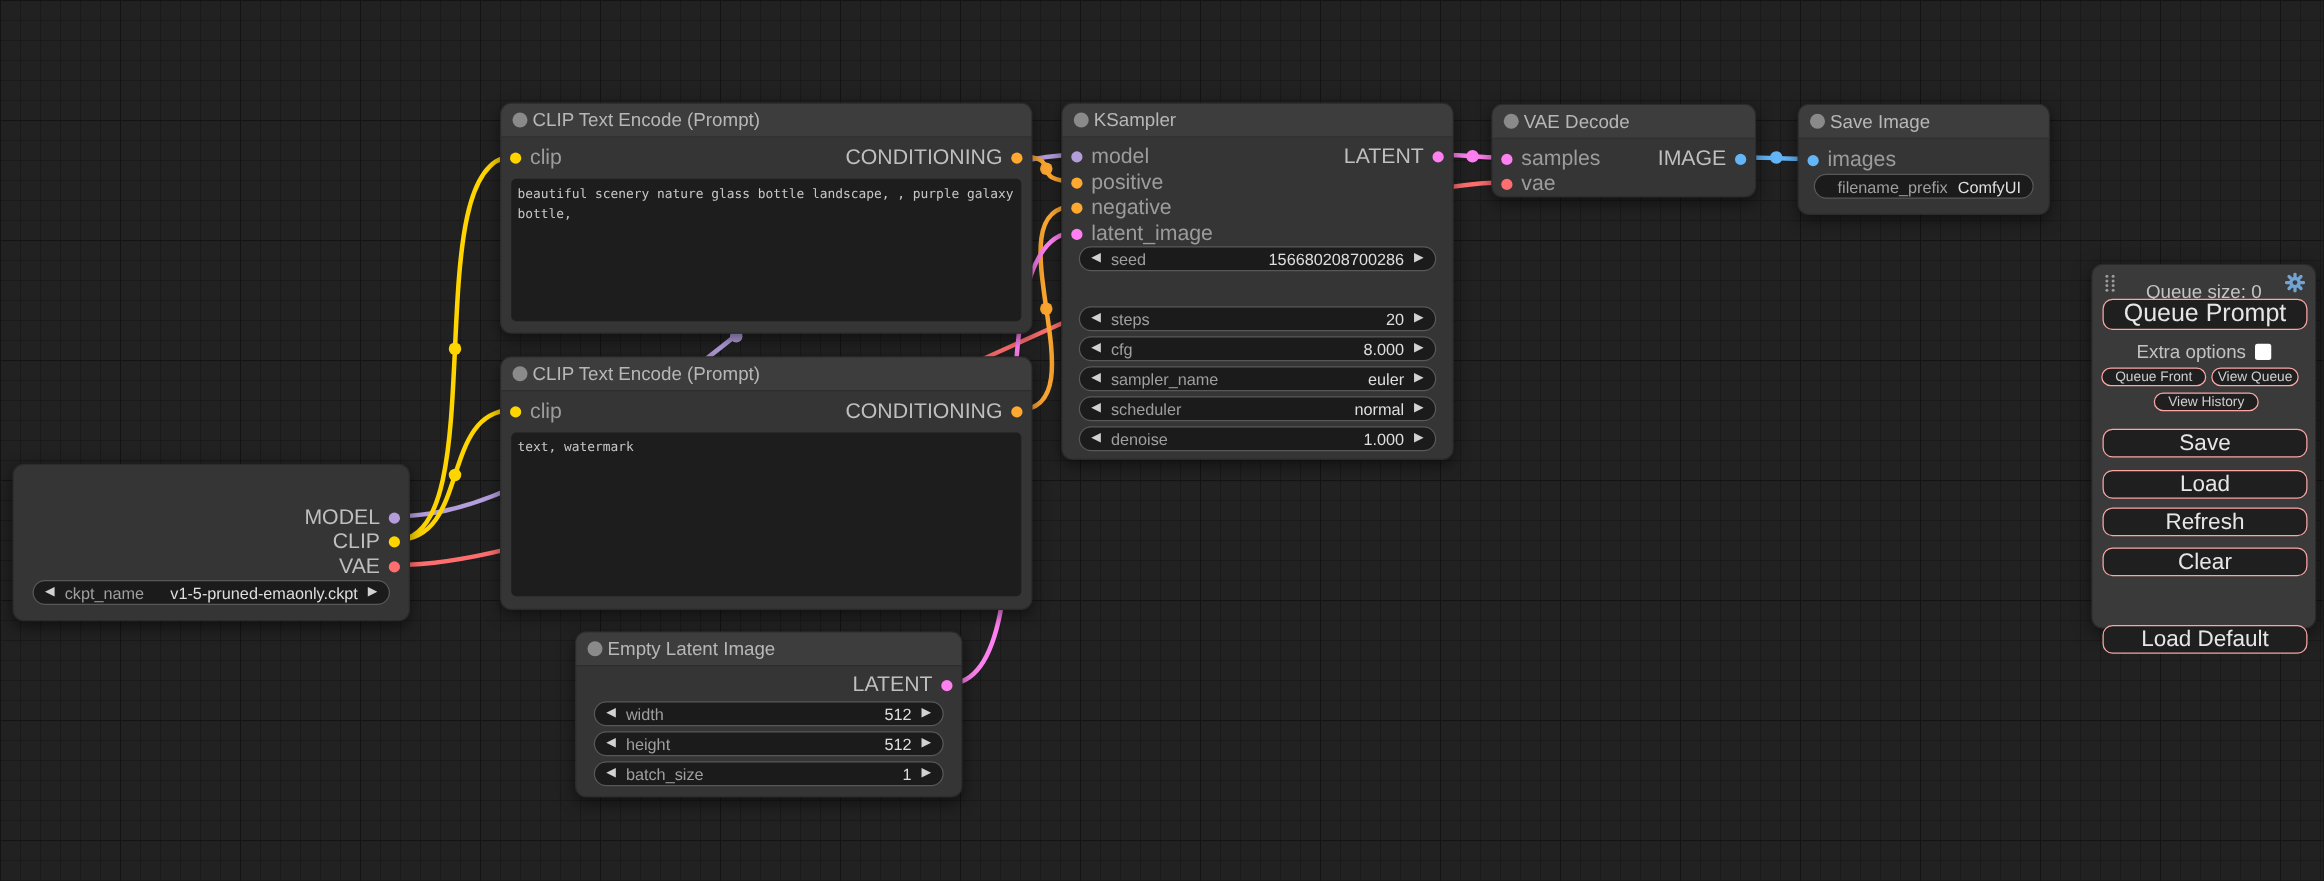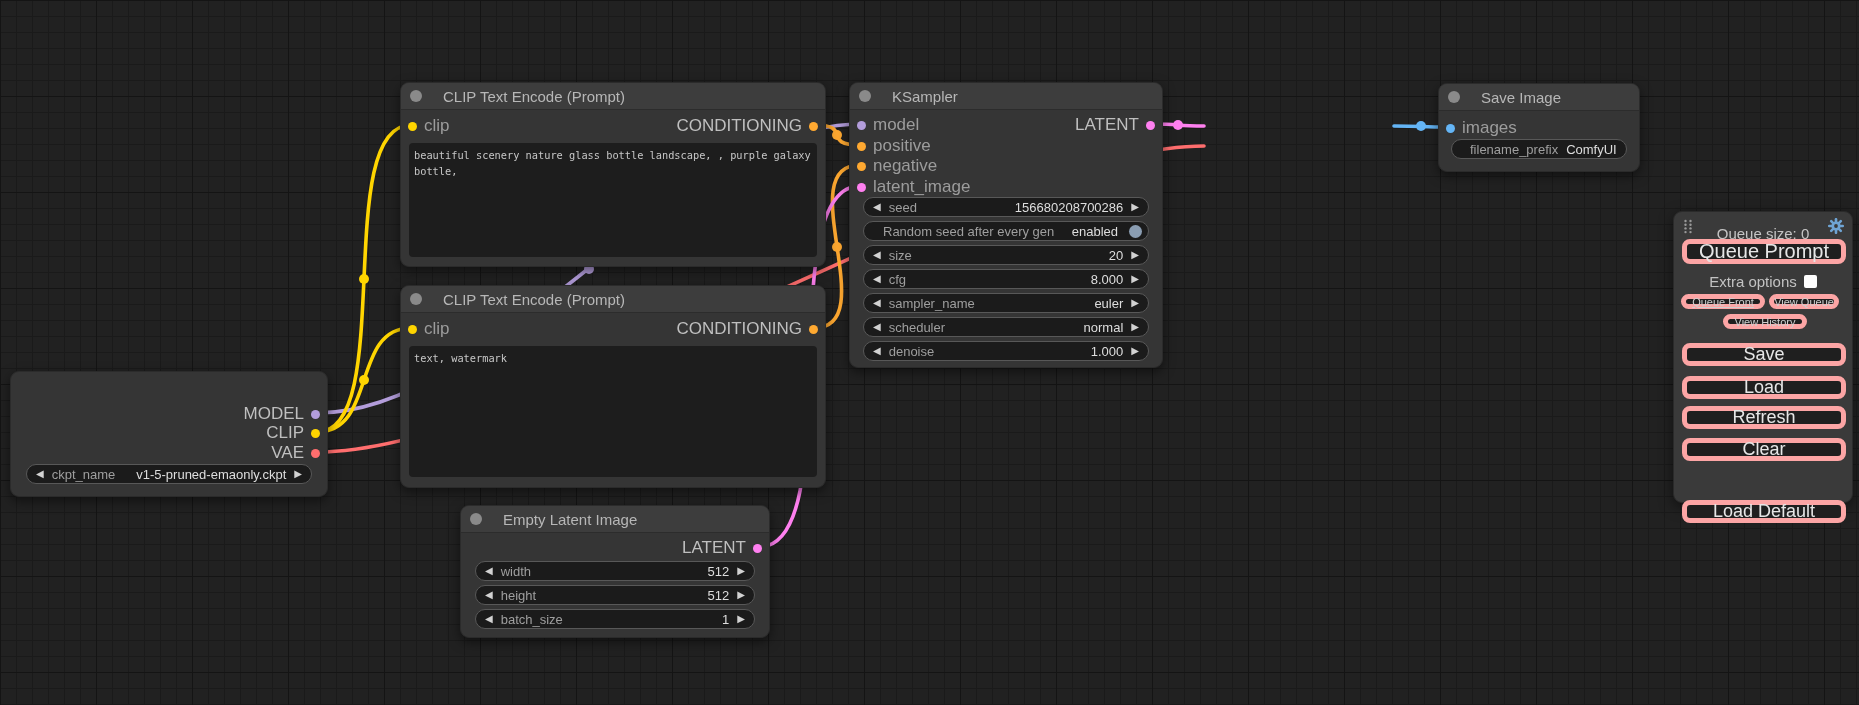--- a/index.html
+++ b/index.html
@@ -18,21 +18,21 @@
   svg.wires { position:absolute; left:0; top:0; z-index:1; pointer-events:none; }
   svg.wires path { fill:none; stroke-width:3.6; stroke-linecap:round; }
 
   .node {
     position:absolute; z-index:2; background:#353535; border-radius:9px;
     box-shadow: 0 4px 12px rgba(0,0,0,.5); border:1px solid #2b2b2b;
   }
   .ntitle {
     position:absolute; left:0; right:0; top:0; height:27px;
     background:#3d3d3d; border-radius:8px 8px 0 0; border-bottom:1px solid #2c2c2c;
-    display:flex; align-items:center; padding:0 9px; gap:21px;
+    display:flex; align-items:center; padding:0 9px; gap:4px;
   }
   .tdot { width:12px; height:12px; border-radius:50%; background:#8a8a8a; flex:none; }
   .ttext { font-size:15px; color:#b7b7b7; white-space:nowrap; }
 
   .row { position:absolute; display:flex; align-items:center; gap:7px; transform:translateY(-50%); }
   .row.in  { left:7px; }
   .row.out { right:7px; }
   .pdot { width:9px; height:9px; border-radius:50%; flex:none; background:#888; }
   .plabel { font-size:17px; color:#9c9c9c; white-space:nowrap; }
   .row.out .plabel { color:#bfbfbf; }
@@ -57,21 +57,21 @@
   #queue-panel {
     position:absolute; left:1673px; top:211px; width:180px; height:292px; z-index:3;
     background:#3a3a3a; border-radius:9px; border:1px solid #2a2a2a;
     box-shadow:0 4px 14px rgba(0,0,0,.5);
   }
   .qheader { position:absolute; left:0; right:0; top:0; height:42px; display:flex; align-items:center; }
   .qtitle { position:absolute; left:0; right:0; text-align:center; font-size:15px; color:#c4c4c4; }
   .qhandle { position:absolute; left:9px; top:7px; cursor:grab; }
   .qgear { position:absolute; right:8px; top:6px; width:16px; height:16px; cursor:pointer; }
   .qbtn {
-    position:absolute; left:8px; width:164px; background:#1f1f1f; border:5px solid #fca5a5;
+    position:absolute; left:8px; width:164px; background:#1f1f1f; border:1px solid #fca5a5;
     border-radius:8px; color:#e6e6e6; display:flex; align-items:center; justify-content:center;
     cursor:pointer; white-space:nowrap;
   }
   .qbtn.primary { height:25px; top:27px; font-size:20px; }
   .qbtn.big { height:23px; font-size:18px; }
   .qbtn.small { width:auto; height:15px; font-size:11px; border-radius:8px; padding:0 8px; color:#cfcfcf; }
   .extra-row { position:absolute; left:0; right:0; top:61px; height:17px; display:flex; align-items:center; justify-content:center; gap:7px; }
   .extra-label { font-size:15px; color:#c2c2c2; }
   .checkbox { width:13px; height:13px; background:#ffffff; border-radius:2px; cursor:pointer; }
 </style>
@@ -208,28 +208,23 @@
       <span class="plabel">LATENT</span>
       <span class="pdot" style="background: rgb(255, 128, 240);"></span>
     </div>
 
     <div class="widget" style="left:13px; right:13px; top:114px;">
       <span class="arr">◀</span>
       <span class="wlabel">seed</span>
       <span class="wvalue">156680208700286</span>
       <span class="arr">▶</span>
     </div>
-    <div class="widget" style="left:13px; right:13px; top:138px;">
-      <span class="wlabel" style="margin-left:10px">Random seed after every gen</span>
-      <span class="wvalue">enabled</span>
-      <span class="toggle-dot" style="background: rgb(138, 157, 178);"></span>
-    </div>
     <div class="widget" style="left:13px; right:13px; top:162px;">
       <span class="arr">◀</span>
-      <span class="wlabel">size</span>
+      <span class="wlabel">steps</span>
       <span class="wvalue">20</span>
       <span class="arr">▶</span>
     </div>
     <div class="widget" style="left:13px; right:13px; top:186px;">
       <span class="arr">◀</span>
       <span class="wlabel">cfg</span>
       <span class="wvalue">8.000</span>
       <span class="arr">▶</span>
     </div>
     <div class="widget" style="left:13px; right:13px; top:210px;">
@@ -245,20 +240,38 @@
       <span class="arr">▶</span>
     </div>
     <div class="widget" style="left:13px; right:13px; top:258px;">
       <span class="arr">◀</span>
       <span class="wlabel">denoise</span>
       <span class="wvalue">1.000</span>
       <span class="arr">▶</span>
     </div>
   </div>
 
+  <div class="node" style="left:1193px; top:83px; width:212px; height:75px;">
+    <div class="ntitle">
+      <span class="tdot"></span>
+      <span class="ttext">VAE Decode</span>
+    </div>
+    <div class="row in" style="top:43px">
+      <span class="pdot" style="background: rgb(255, 128, 240);"></span>
+      <span class="plabel">samples</span>
+    </div>
+    <div class="row in" style="top:63px">
+      <span class="pdot" style="background: rgb(255, 110, 110);"></span>
+      <span class="plabel">vae</span>
+    </div>
+    <div class="row out" style="top:43px">
+      <span class="plabel">IMAGE</span>
+      <span class="pdot" style="background: rgb(100, 181, 246);"></span>
+    </div>
+  </div>
 
   <div class="node" style="left:1438px; top:83px; width:202px; height:89px;text-align:center;">
     <div class="ntitle">
       <span class="tdot"></span>
       <span class="ttext">Save Image</span>
     </div>
     <div class="row in" style="top:44px">
       <span class="pdot" style="background: rgb(100, 181, 246);"></span>
       <span class="plabel">images</span>
     </div>
@@ -299,21 +312,21 @@
       </svg>
     </div>
 
     <div class="qbtn primary">Queue Prompt</div>
 
     <div class="extra-row">
       <span class="extra-label">Extra options</span>
       <span class="checkbox"></span>
     </div>
 
-    <div class="qbtn small" style="left:7px; top:82px; width:84px;text-decoration:underline;">Queue Front</div>
+    <div class="qbtn small" style="left:7px; top:82px; width:84px;">Queue Front</div>
     <div class="qbtn small" style="left:95px; top:82px; width:70px;">View Queue</div>
     <div class="qbtn small" style="left:49px; top:102px; width:84px;">View History</div>
 
     <div class="qbtn big" style="top:131px;">Save</div>
     <div class="qbtn big" style="top:164px;">Load</div>
     <div class="qbtn big" style="top:194px;">Refresh</div>
     <div class="qbtn big" style="top:226px;">Clear</div>
     <div class="qbtn big" style="top:256px;margin-top:32px;">Load Default</div>
   </div>
 

